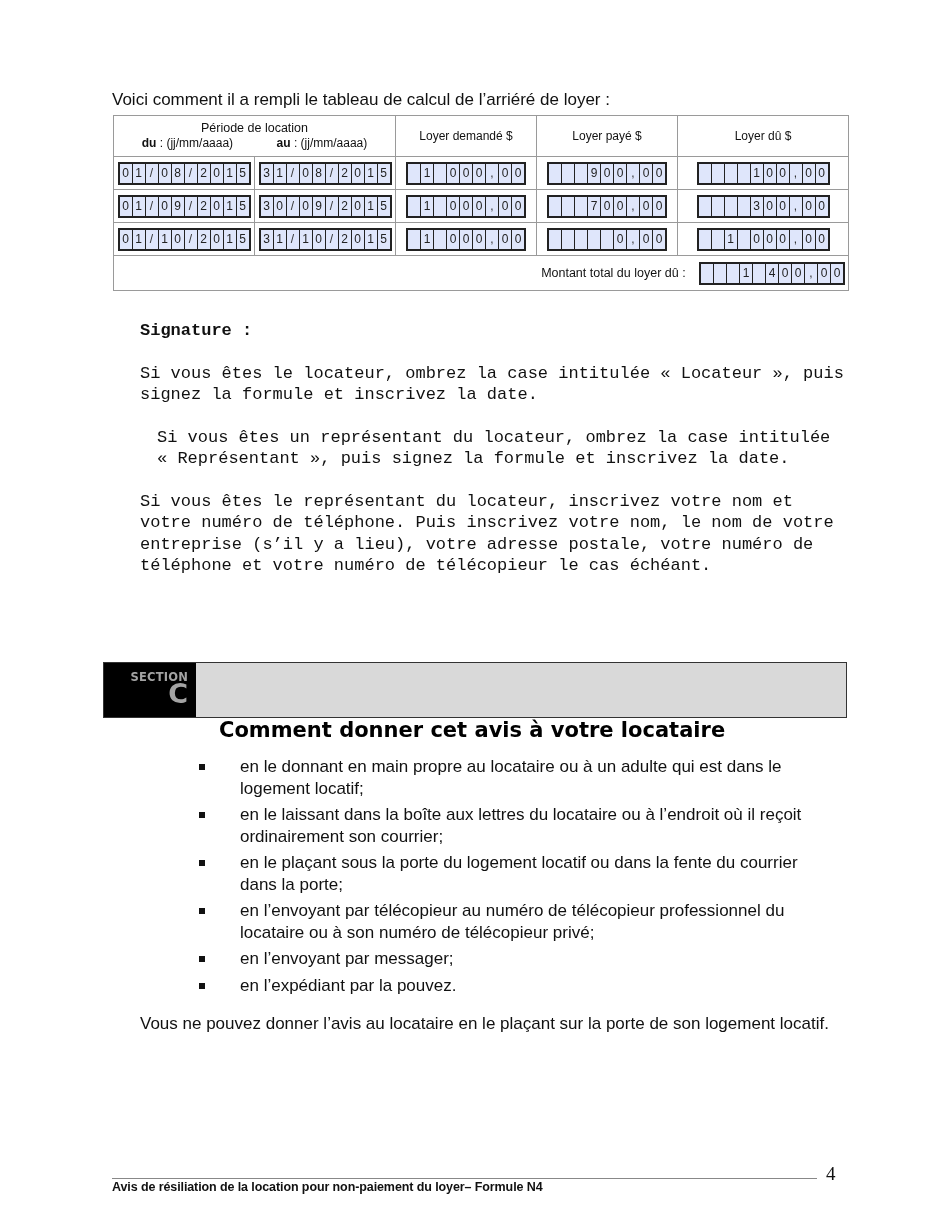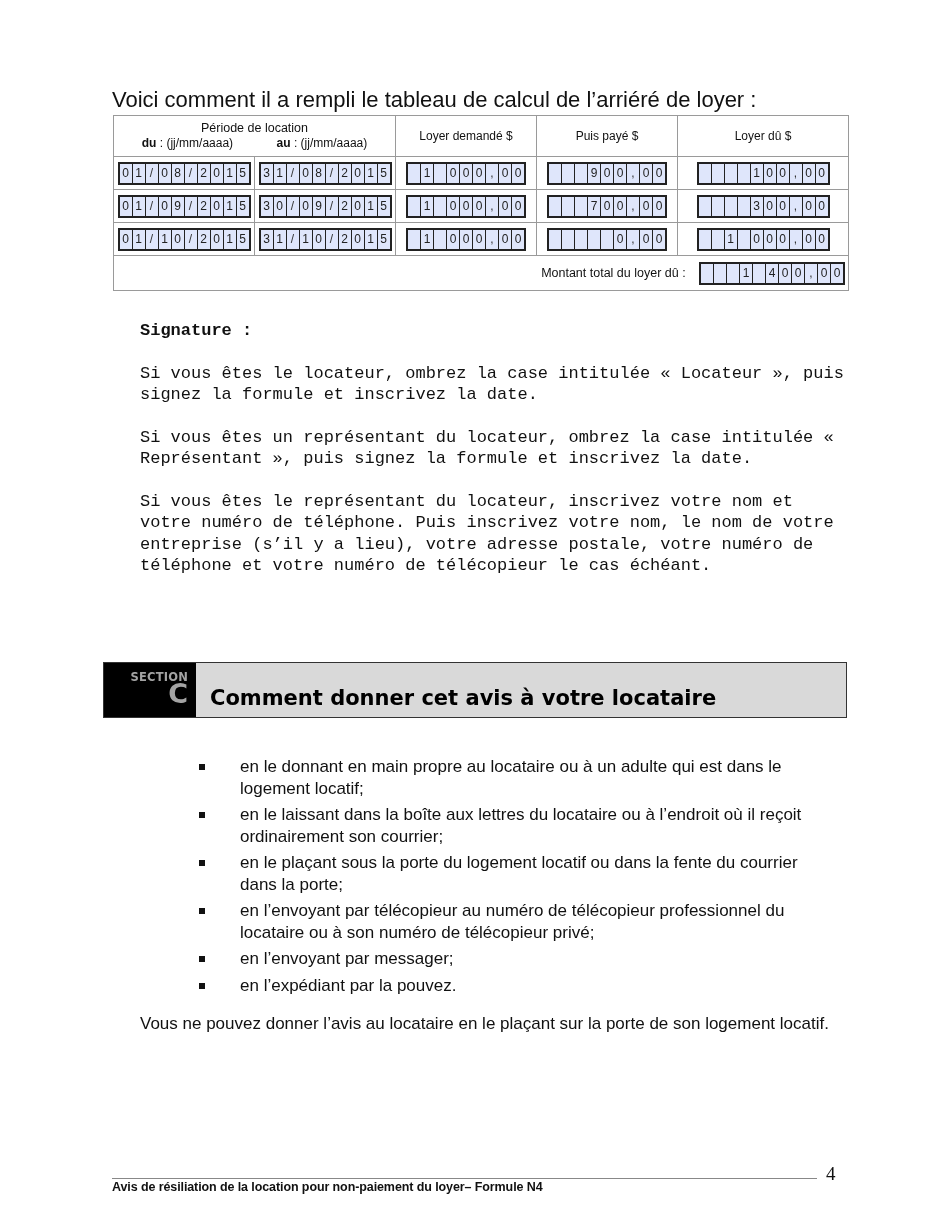--- a/index.html
+++ b/index.html
@@ -2,21 +2,21 @@
 <html><head>
 <meta charset="utf-8">
 <style>
   html, body { margin: 0; padding: 0; background: #ffffff; }
   body {
     width: 950px; height: 1230px; position: relative; overflow: hidden;
     font-family: "Liberation Sans", sans-serif; color: #111;
   }
   .intro {
     position: absolute; left: 112px; top: 90px;
-    font-size: 22px; line-height: 20px;
+    font-size: 17px; line-height: 20px;
   }
   
   .rent-table {
     position: absolute; left: 113px; top: 115px; width: 735px;
     border-collapse: collapse; table-layout: fixed;
   }
   .rent-table td, .rent-table th {
     border: 1px solid #9a9a9a; padding: 0; font-weight: normal;
     font-size: 12px; text-align: center; vertical-align: middle;
   }
@@ -49,21 +49,21 @@
     border: 1px solid #333; box-sizing: border-box; display: flex; background: #d9d9d9;
   }
   .section-tag {
     width: 92px; background: #000; color: #a3a3a3; position: relative;
     font-family: "DejaVu Sans", sans-serif; font-weight: bold;
   }
   .section-word { position: absolute; right: 8px; top: 7px; font-size: 11.5px; letter-spacing: 0.2px; }
   .section-letter { position: absolute; right: 8px; top: 16px; font-size: 27px; line-height: 30px; }
   .section-title {
     font-family: "DejaVu Sans", sans-serif; font-weight: bold; font-size: 21px;
-    padding-left: 14px; padding-top: 23px; color: #000;
+    padding-left: 23px; padding-top: 23px; color: #000; margin-top: 32px;
   }
 
   
   .bullets { position: absolute; left: 140px; top: 740px; width: 705px; font-size: 17px; line-height: 21.5px; }
   .bullets .lead { margin: 0 0 4px 0; }
   .bullets ul { list-style: none; margin: 16px; padding: 0; }
   .bullets li { position: relative; padding-left: 84px; margin-bottom: 5px; }
   .bullets li .mark {
     position: absolute; left: 43px; top: 8px; width: 6px; height: 6px; background: #111;
   }
@@ -92,21 +92,21 @@
   <tbody>
       <tr>
     <th colspan="2">
       <span class="hdr-period-top">Période de location</span>
       <span class="hdr-period-sub">
         <span><b>du</b><span> : (jj/mm/aaaa)</span></span>
         <span><b>au</b><span> : (jj/mm/aaaa)</span></span>
       </span>
     </th>
     <th class="hdr-label">Loyer demandé $</th>
-    <th class="hdr-label">Puis payé $</th>
+    <th class="hdr-label">Loyer payé $</th>
     <th class="hdr-label">Loyer dû $</th>
   </tr>
   </tbody>
     <tbody id="rows-body">
       <tr>
         <td><span class="box-row">
             <span class="box">0</span>
             <span class="box">1</span>
             <span class="box sep">/</span>
             <span class="box">0</span>
@@ -303,21 +303,21 @@
             <span class="box">0</span>
           </span>
     </td>
   </tr>
 </tbody>
   </table>
 
 <div class="block" style="top:320px;">
   <p class="heading">Signature :</p>
   <p style="margin-top:21px;">Si vous êtes le locateur, ombrez la case intitulée « Locateur », puis signez la formule et inscrivez la date.</p>
-  <p style="margin-top:21px;">Si vous êtes un représentant du locateur, ombrez la case intitulée « Représentant », puis signez la formule et inscrivez la date.</p>
+  <p style="margin-top:21px;margin-left:17px;">Si vous êtes un représentant du locateur, ombrez la case intitulée « Représentant », puis signez la formule et inscrivez la date.</p>
   <p style="margin-top:21px;">Si vous êtes le représentant du locateur, inscrivez votre nom et votre numéro de téléphone. Puis inscrivez votre nom, le nom de votre entreprise (s’il y a lieu), votre adresse postale, votre numéro de téléphone et votre numéro de télécopieur le cas échéant.</p>
 </div>
 
 <div class="section-banner">
   <div class="section-tag">
     <span class="section-word">SECTION</span>
     <span class="section-letter">C</span>
   </div>
   <div class="section-title">Comment donner cet avis à votre locataire</div>
 </div>

